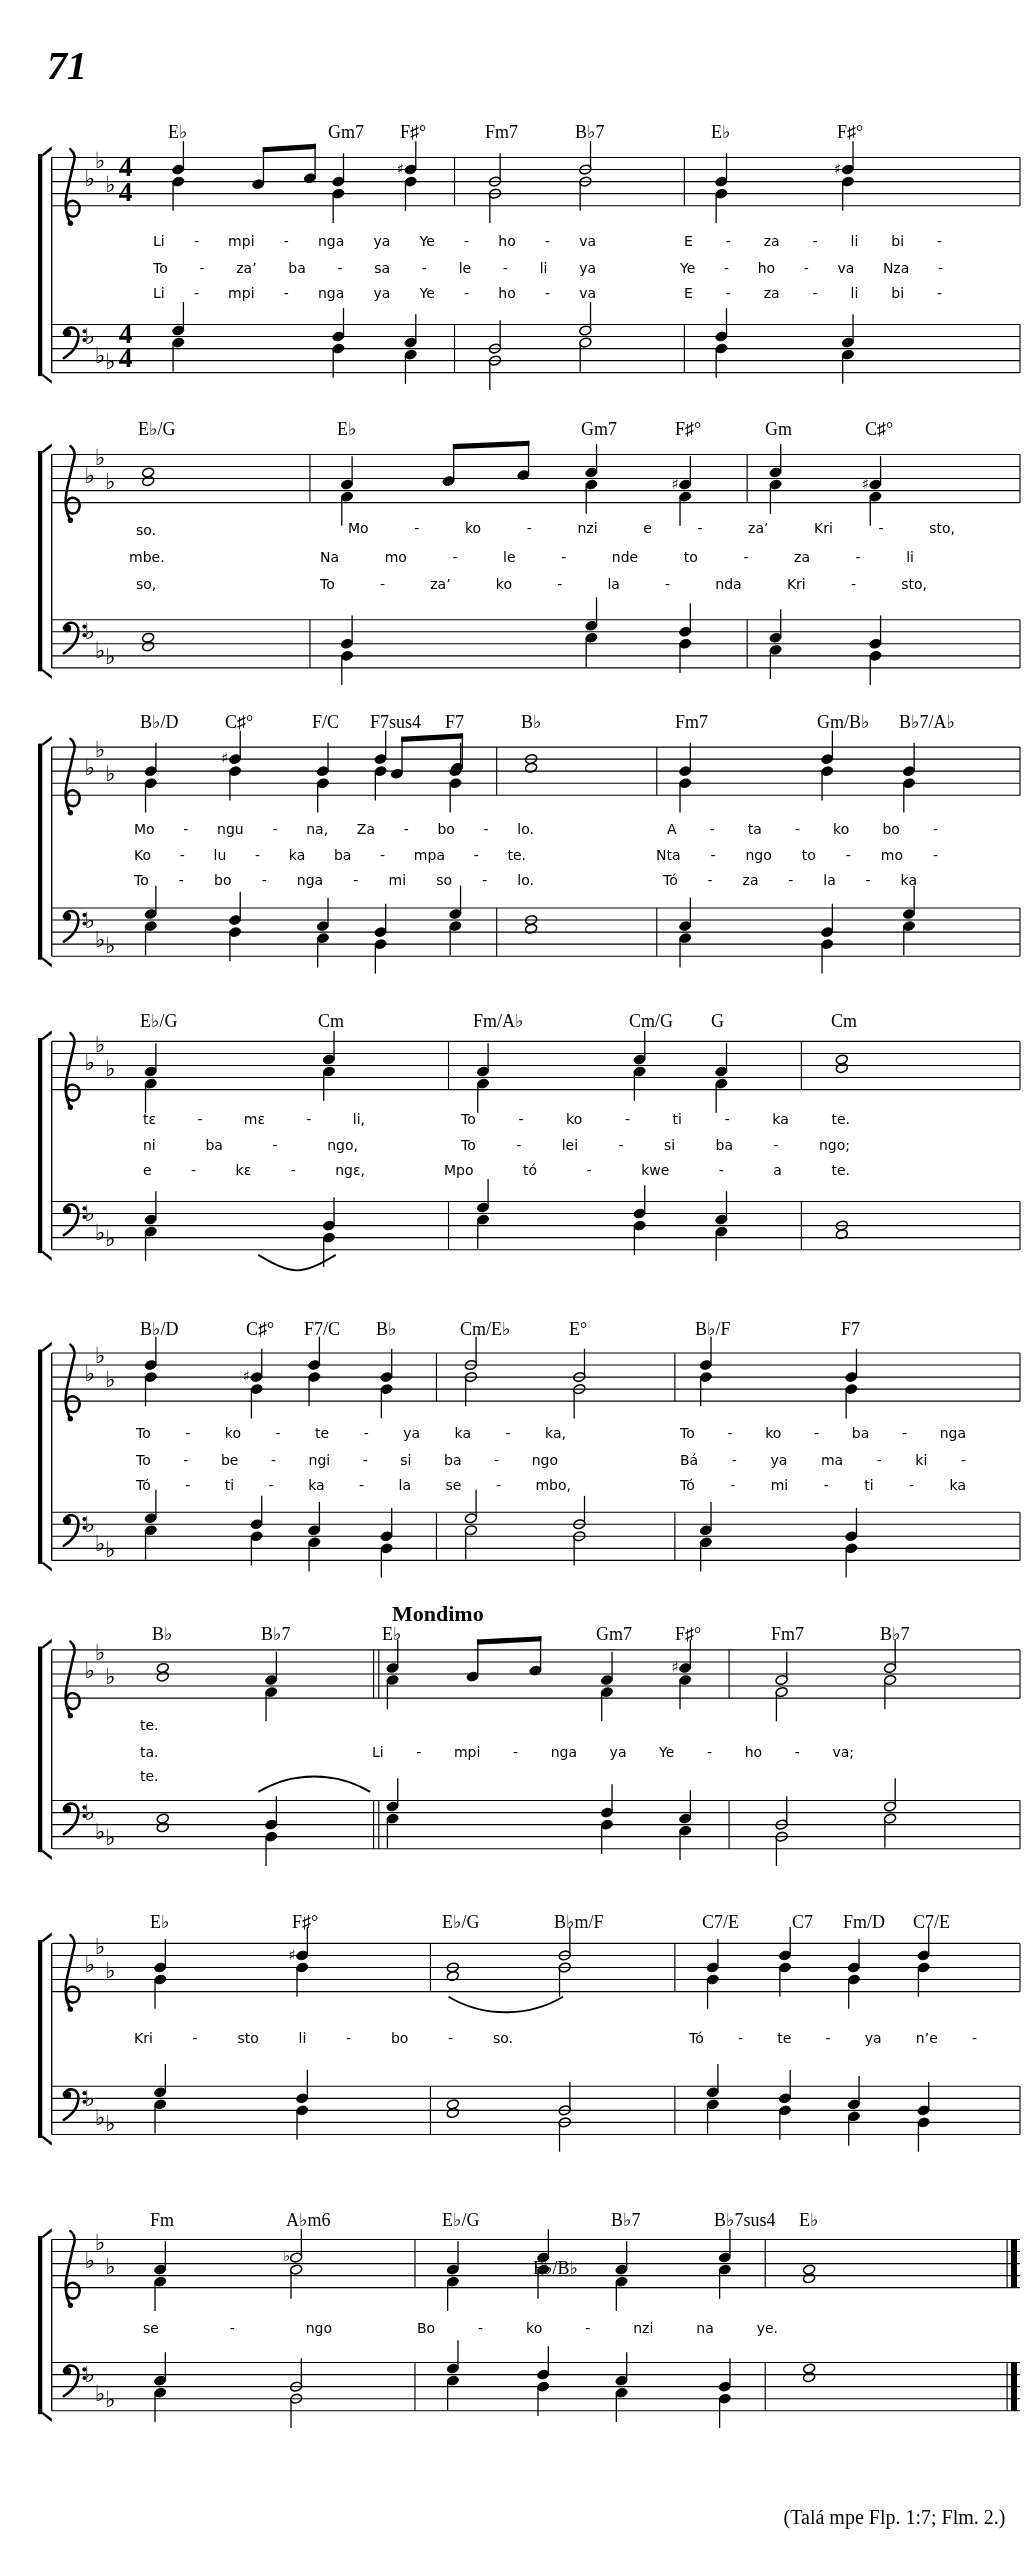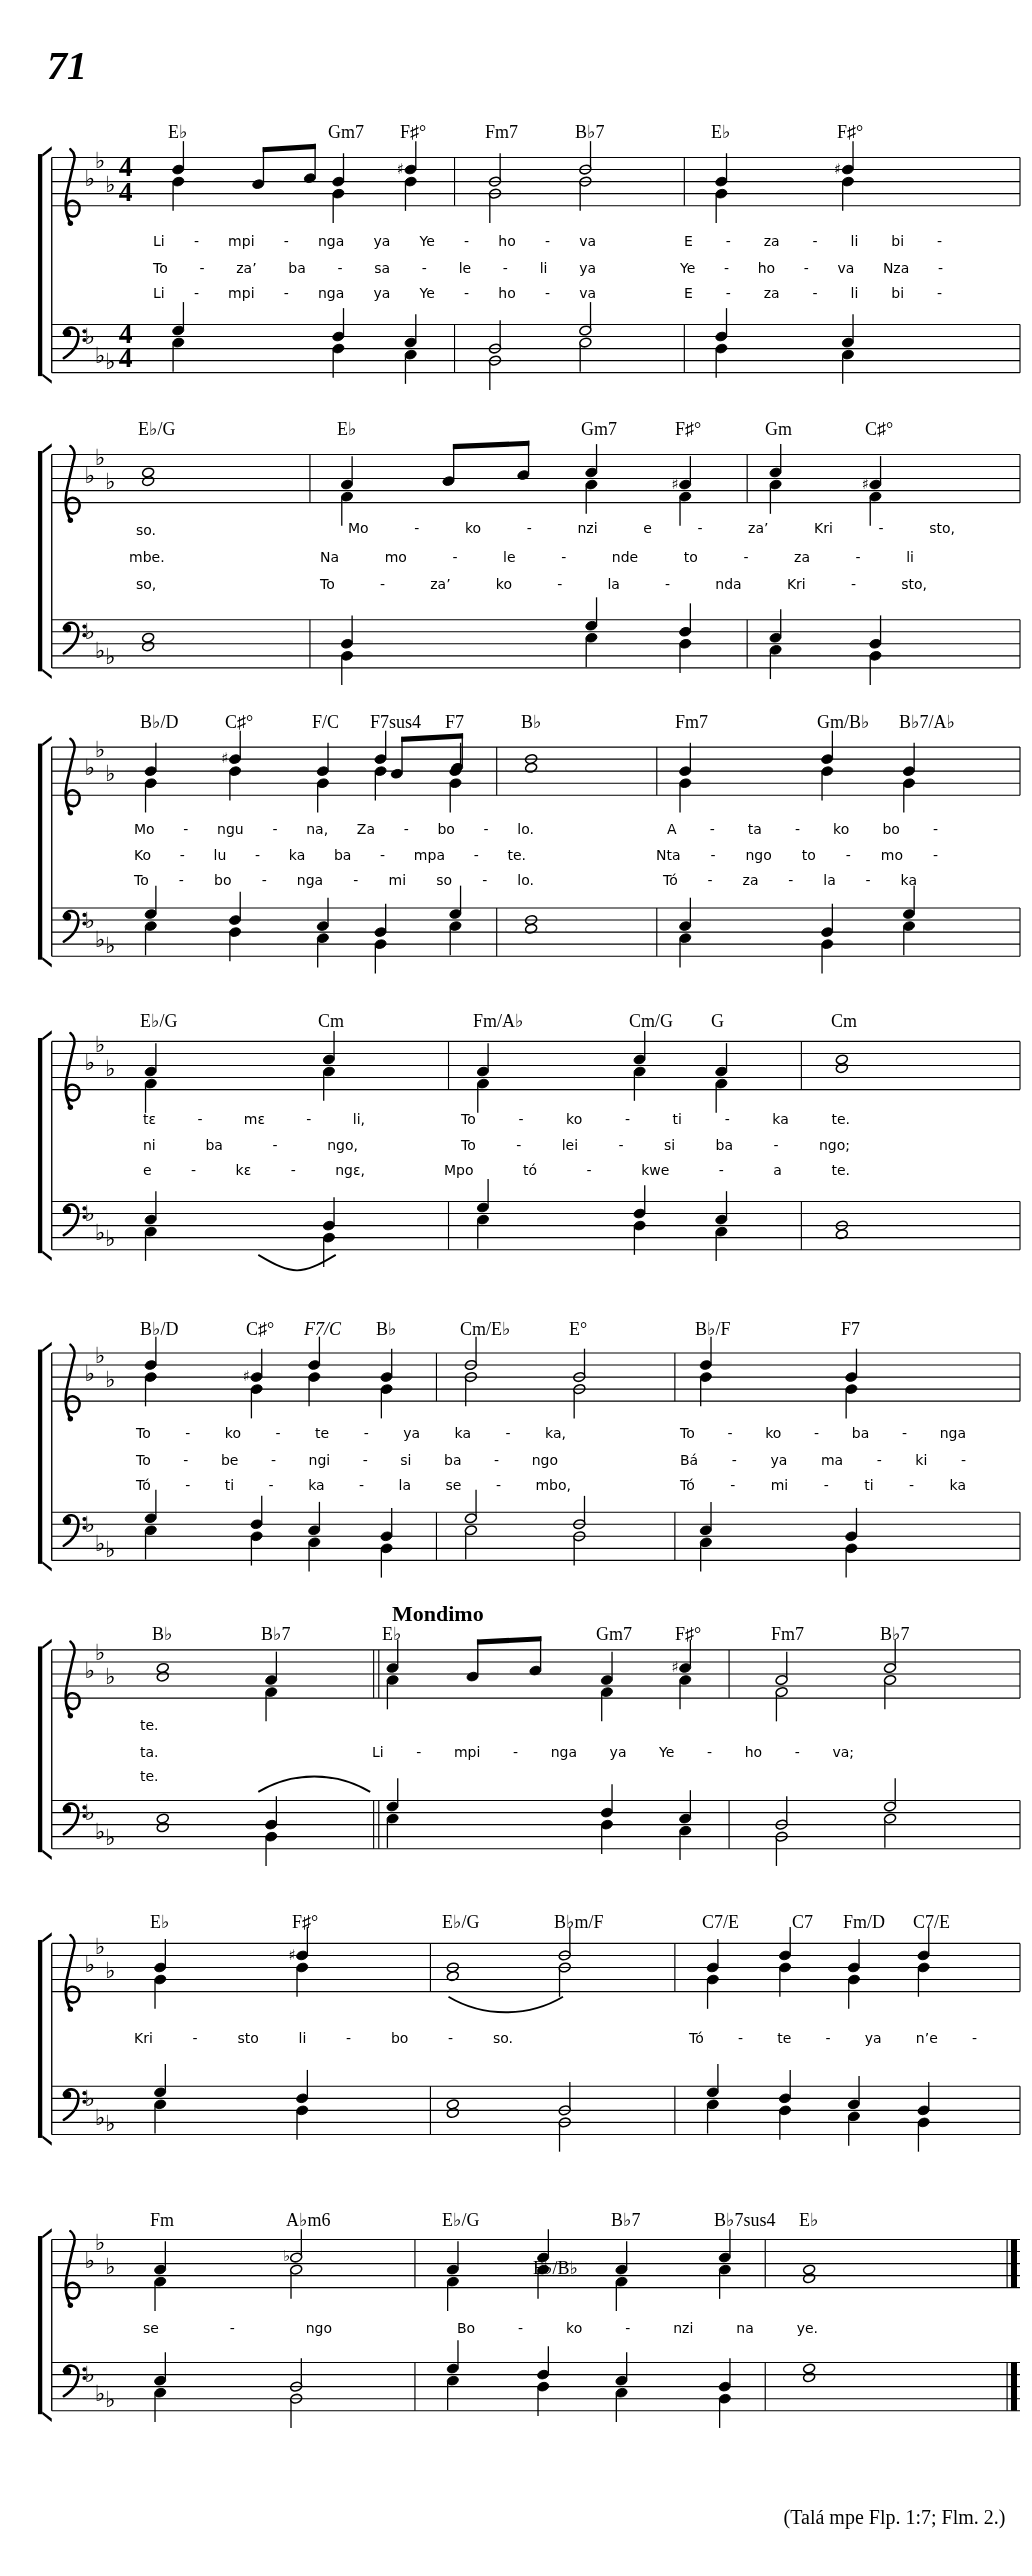--- a/index.html
+++ b/index.html
@@ -857,21 +857,21 @@
       <div class="chord" style="left: 711px; top: 1012px;">G</div>
       <div class="chord" style="left: 831px; top: 1012px;">Cm</div>
       <div class="lyric" style="left: 143px; top: 1112px; width: 222px;">tɛ - mɛ - li,</div>
       <div class="lyric" style="left: 461px; top: 1112px; width: 389px;">To - ko - ti - ka te.</div>
       <div class="lyric" style="left: 143px; top: 1138px; width: 215px;">ni ba - ngo,</div>
       <div class="lyric" style="left: 461px; top: 1138px; width: 389px;">To - lei - si ba - ngo;</div>
       <div class="lyric" style="left: 143px; top: 1163px; width: 222px;">e - kɛ - ngɛ,</div>
       <div class="lyric" style="left: 444px; top: 1163px; width: 406px;">Mpo tó - kwe - a te.</div>
       <div class="chord" style="left: 140px; top: 1320px;">B♭/D</div>
       <div class="chord" style="left: 246px; top: 1320px;">C♯°</div>
-      <div class="chord" style="left: 304px; top: 1320px; font-style: italic;">F7/C</div>
+      <div class="chord" style="left: 304px; top: 1320px;">F7/C</div>
       <div class="chord" style="left: 376px; top: 1320px;">B♭</div>
       <div class="chord" style="left: 460px; top: 1320px;">Cm/E♭</div>
       <div class="chord" style="left: 569px; top: 1320px;">E°</div>
       <div class="chord" style="left: 695px; top: 1320px;">B♭/F</div>
       <div class="chord" style="left: 841px; top: 1320px;">F7</div>
       <div class="lyric" style="left: 136px; top: 1426px; width: 430px;">To - ko - te - ya ka - ka,</div>
       <div class="lyric" style="left: 680px; top: 1426px; width: 286px;">To - ko - ba - nga</div>
       <div class="lyric" style="left: 136px; top: 1453px; width: 422px;">To - be - ngi - si ba - ngo</div>
       <div class="lyric" style="left: 680px; top: 1453px; width: 286px;">Bá - ya ma - ki -</div>
       <div class="lyric" style="left: 136px; top: 1478px; width: 435px;">Tó - ti - ka - la se - mbo,</div>
@@ -899,17 +899,17 @@
       <div class="lyric" style="left: 134px; top: 2031px; width: 379px;">Kri - sto li - bo - so.</div>
       <div class="lyric" style="left: 689px; top: 2031px; width: 288px;">Tó - te - ya n’e -</div>
       <div class="chord" style="left: 150px; top: 2211px;">Fm</div>
       <div class="chord" style="left: 286px; top: 2211px;">A♭m6</div>
       <div class="chord" style="left: 442px; top: 2211px;">E♭/G</div>
       <div class="chord" style="left: 533px; top: 2211px; margin-top: 48px;">E♭/B♭</div>
       <div class="chord" style="left: 611px; top: 2211px;">B♭7</div>
       <div class="chord" style="left: 714px; top: 2211px;">B♭7sus4</div>
       <div class="chord" style="left: 799px; top: 2211px;">E♭</div>
       <div class="lyric" style="left: 143px; top: 2321px; width: 189px;">se - ngo</div>
-      <div class="lyric" style="left: 417px; top: 2321px; width: 361px; margin-left: 40px;">Bo - ko - nzi na ye.</div>
+      <div class="lyric" style="left: 417px; top: 2321px; width: 361px;">Bo - ko - nzi na ye.</div>
     </div>
   <div class="footer-ref">(Talá mpe Flp. 1:7; Flm. 2.)</div>
 </div>
 
 
 </body></html>

